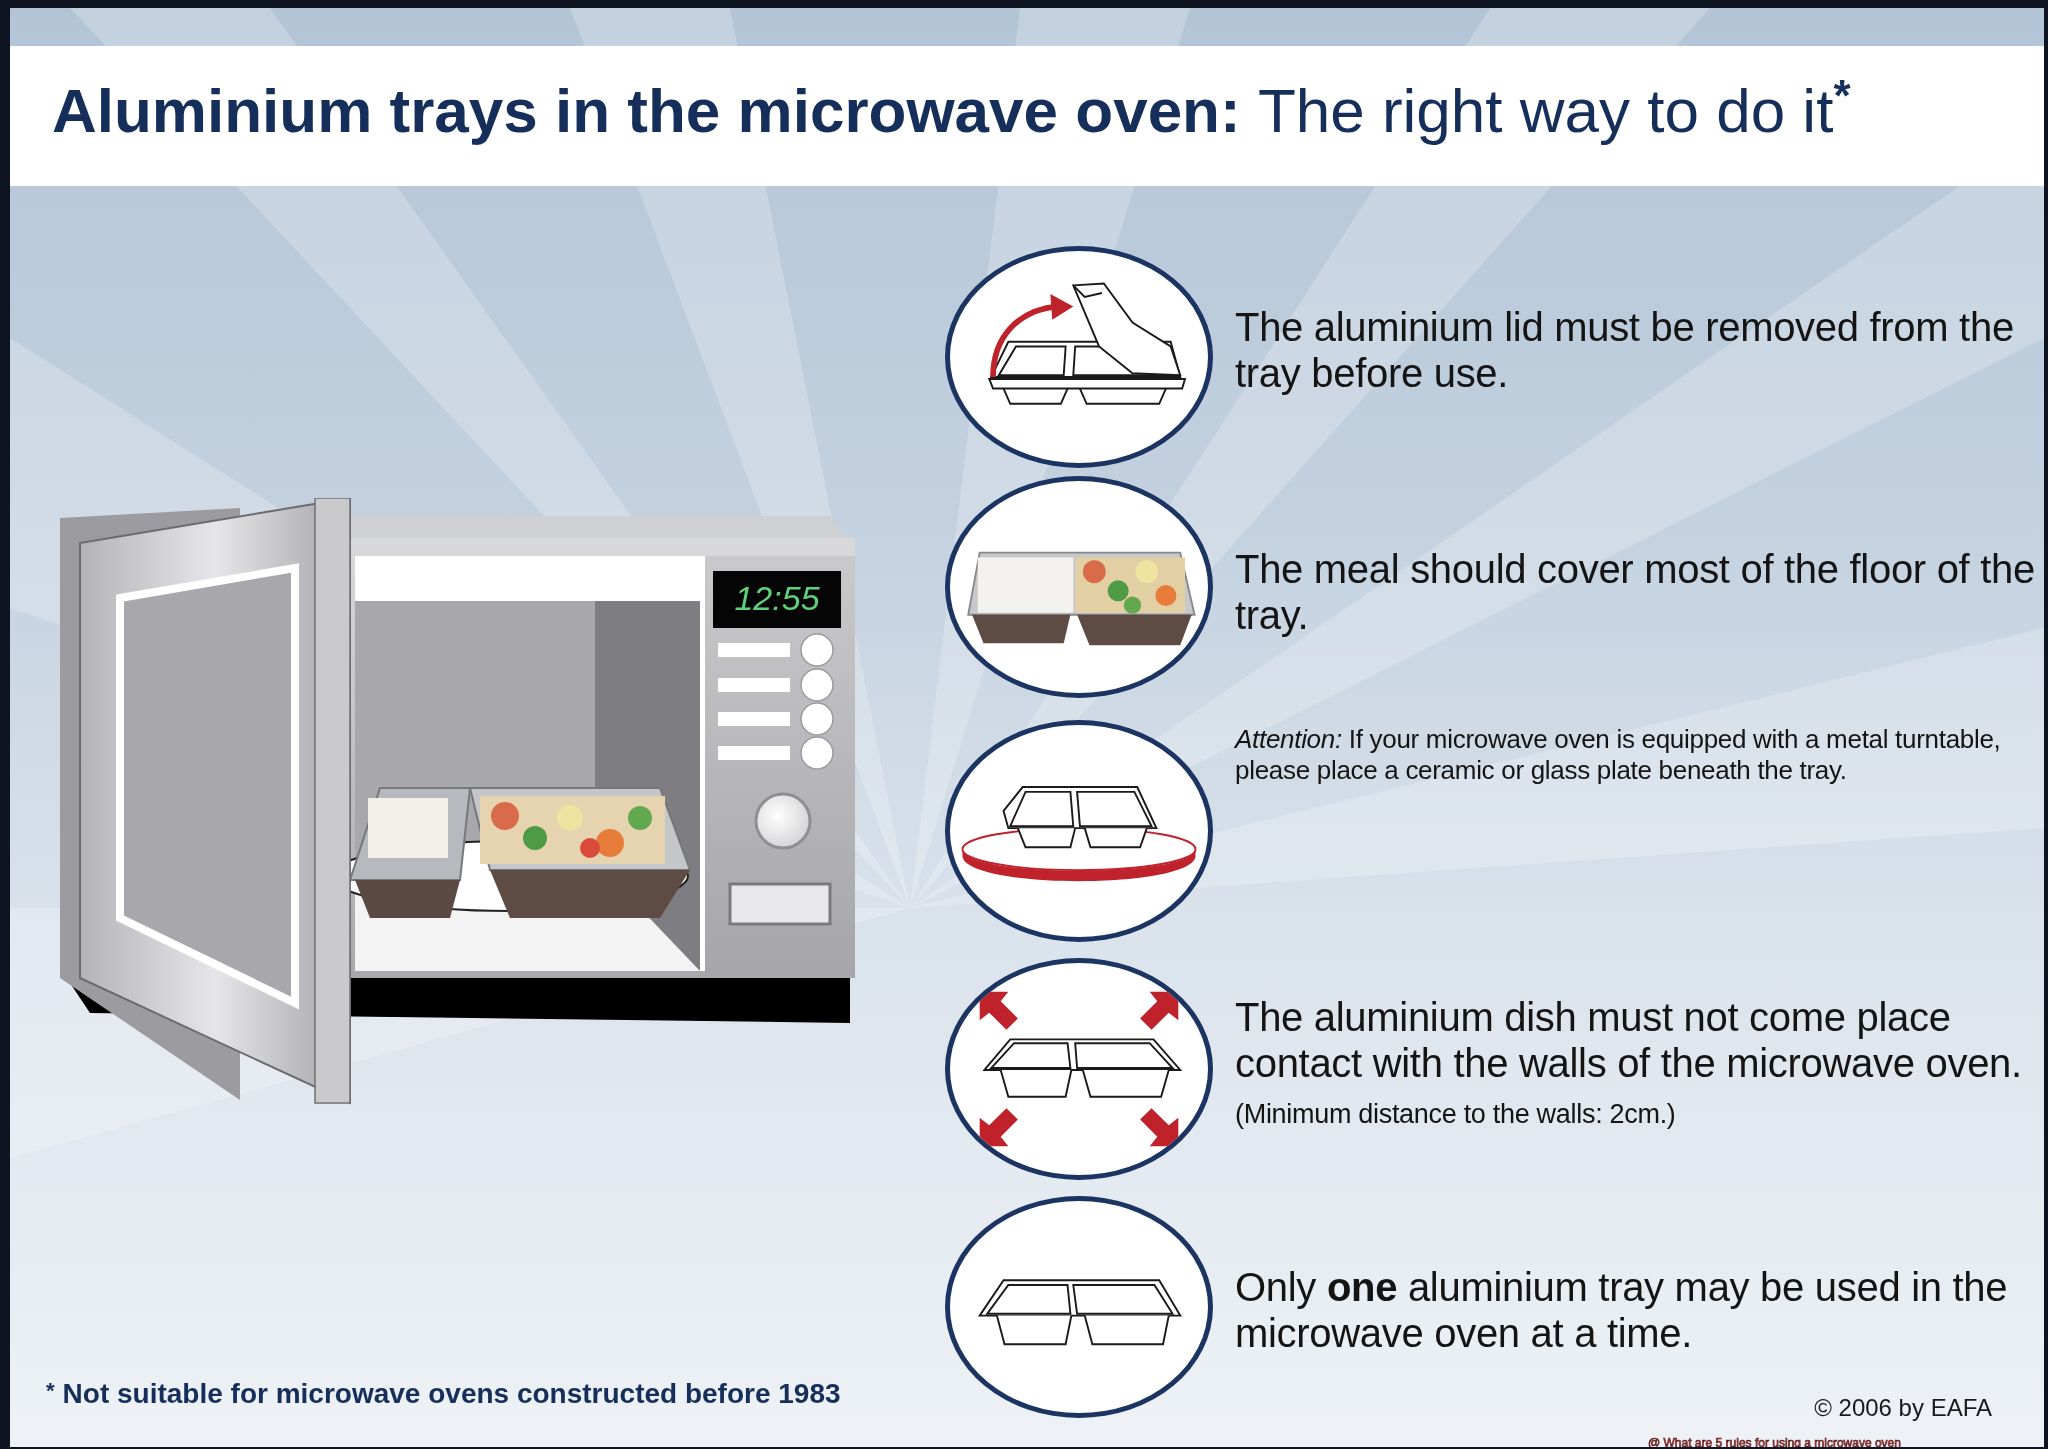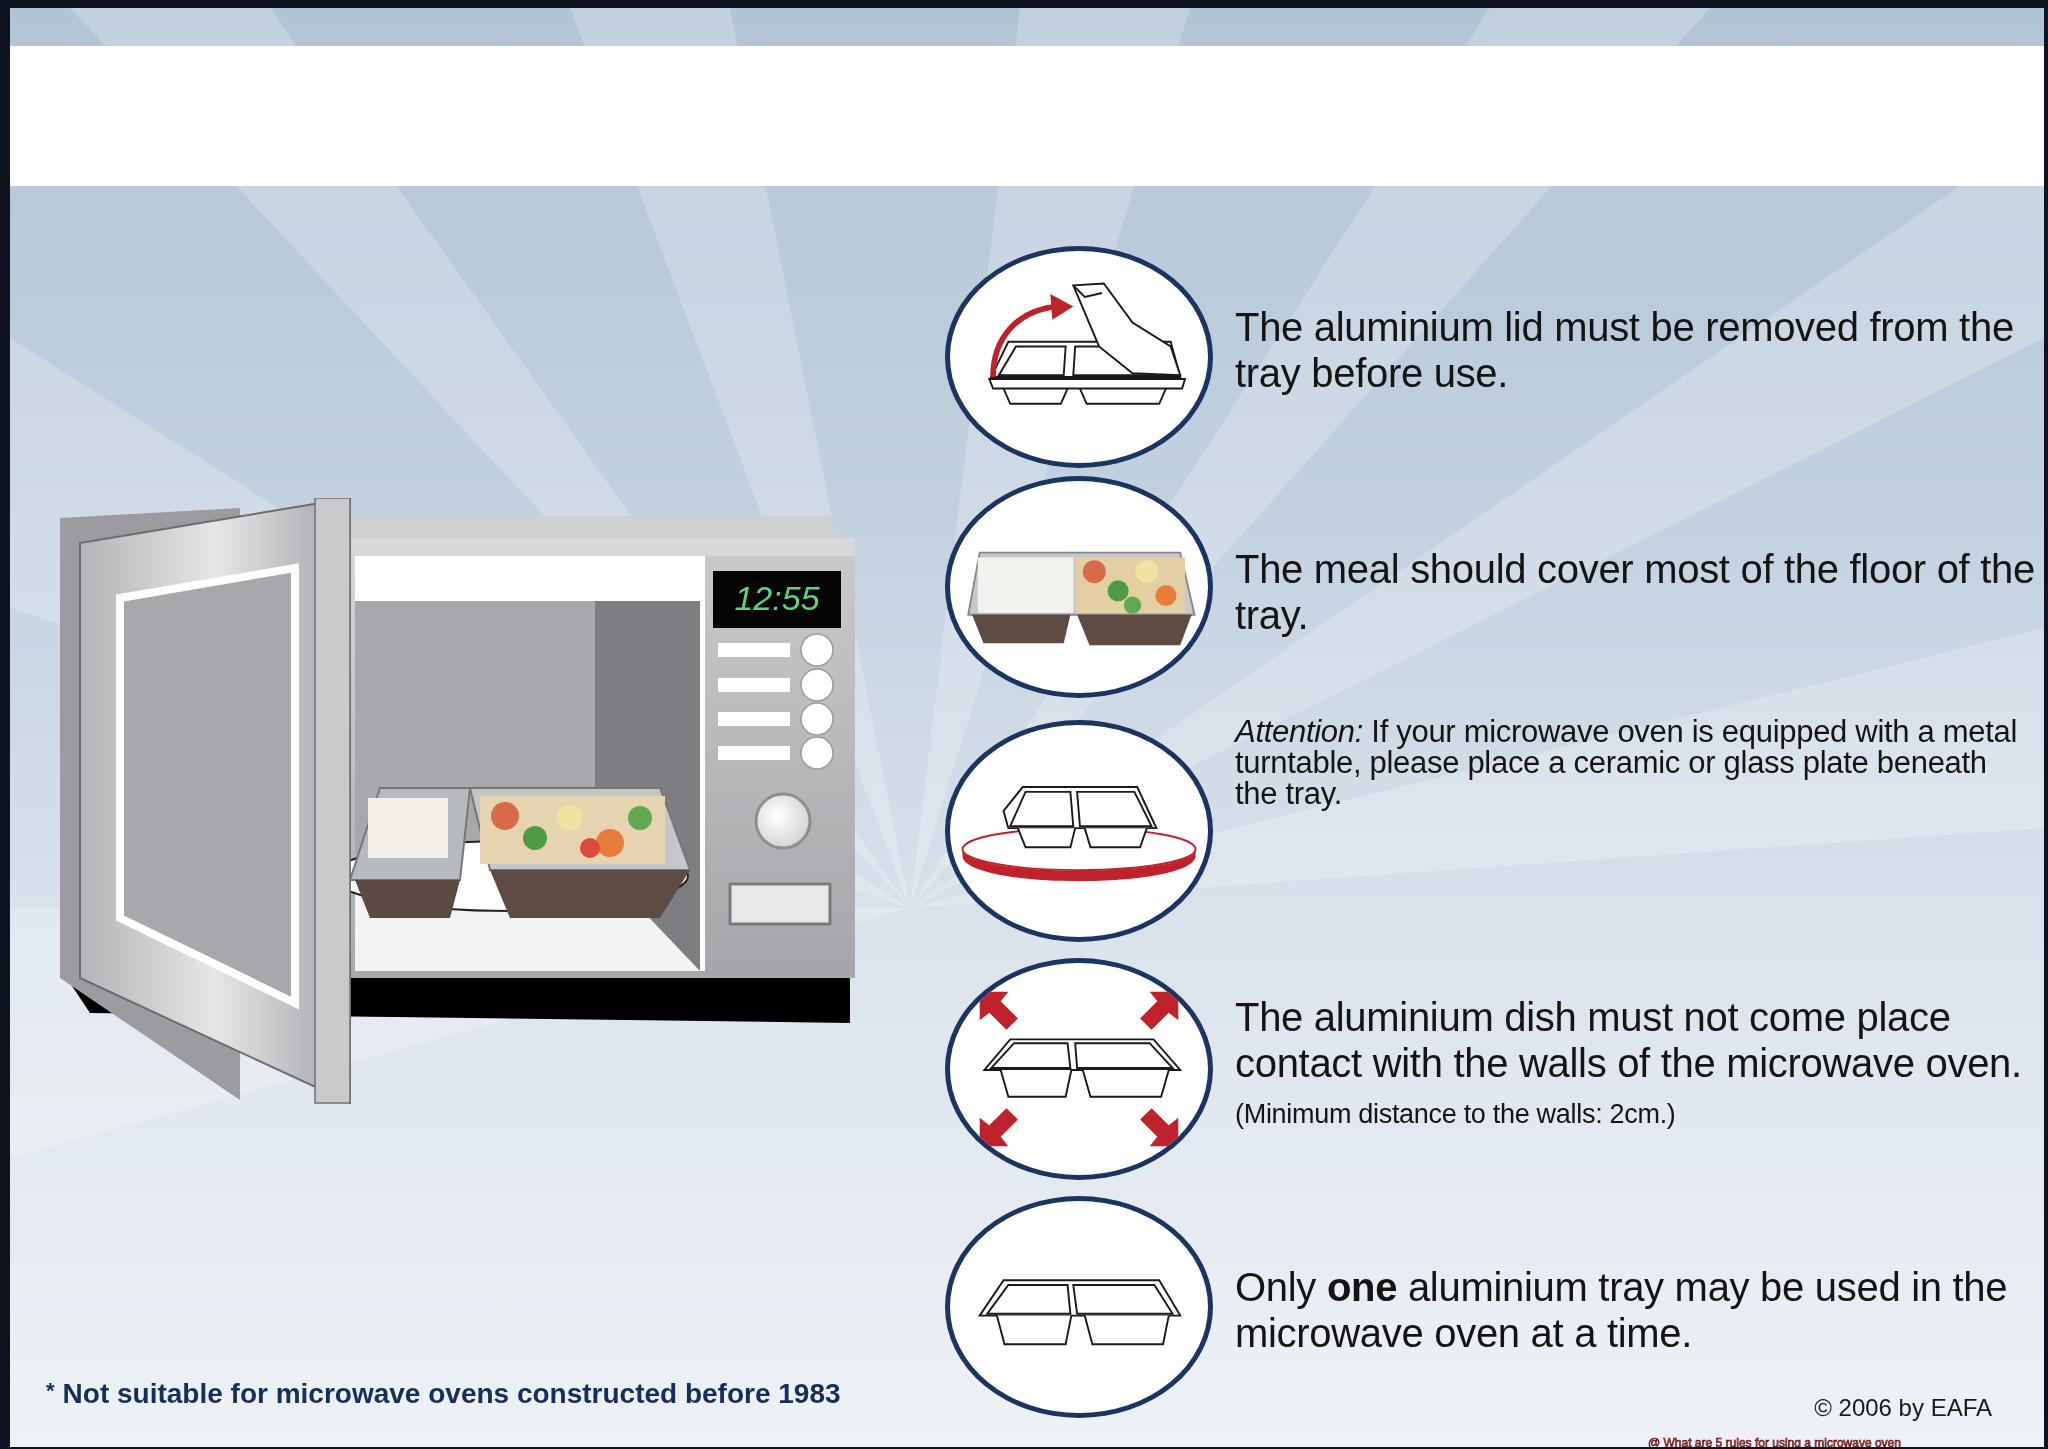--- a/index.html
+++ b/index.html
@@ -30,21 +30,21 @@
   .step { position: absolute; left: 935px; width: 1090px; }
   .step .icon-circle {
     position: absolute; left: 0; width: 268px; height: 222px; border-radius: 50%;
     background: #ffffff; border: 5px solid #1c3461; overflow: hidden;
   }
   .step .icon-circle svg { position: absolute; inset: 0; width: 100%; height: 100%; }
   .step .text {
     position: absolute; left: 290px; right: 0; color: #141414;
     font-size: 40px; line-height: 46px; letter-spacing: -0.3px;
   }
-  .step .note { font-size: 31px; line-height: 31px; }
+  .step .note { font-size: 26px; line-height: 31px; margin-top: 8px; }
   .step .note em { font-style: italic; }
   .step .inline-small { font-size: 27px; }
 
   .footnote {
     position: absolute; left: 36px; top: 1370px; color: #162f5a;
     font-size: 28px; font-weight: bold; white-space: nowrap; text-align: center;
   }
   .footnote .star { font-size: 22px; vertical-align: top; margin-right: 8px; }
   .copyright {
     position: absolute; right: 52px; top: 1386px; color: #1a1a1a; font-size: 24px; white-space: nowrap;
@@ -66,20 +66,24 @@
       <polygon points="900,900 1010,0 1180,0"></polygon>
       <polygon points="900,900 1480,0 1700,0"></polygon>
       <polygon points="900,900 2034,120 2034,330"></polygon>
       <polygon points="900,900 0,330 0,600"></polygon>
       <polygon points="900,900 0,900 0,1150"></polygon>
       <polygon points="900,900 2034,620 2034,820"></polygon>
     </g>
   </svg>
 
   <div class="title-band"></div>
+  <h1 class="title">
+    <span class="bold">Aluminium trays in the microwave oven:</span>
+    <span class="light">The right way to do it</span><sup>*</sup>
+  </h1>
 
   <svg class="microwave" viewBox="0 0 820 620">
     <defs>
       <linearGradient id="body" x1="0" y1="0" x2="0" y2="1">
         <stop offset="0" stop-color="#d9d9db"></stop>
           <stop offset="1" stop-color="#a9a9ad"></stop>
       </linearGradient>
       <linearGradient id="door" x1="0" y1="0" x2="1" y2="0">
         <stop offset="0" stop-color="#b4b4b8"></stop>
           <stop offset="0.5" stop-color="#e6e6e8"></stop>

